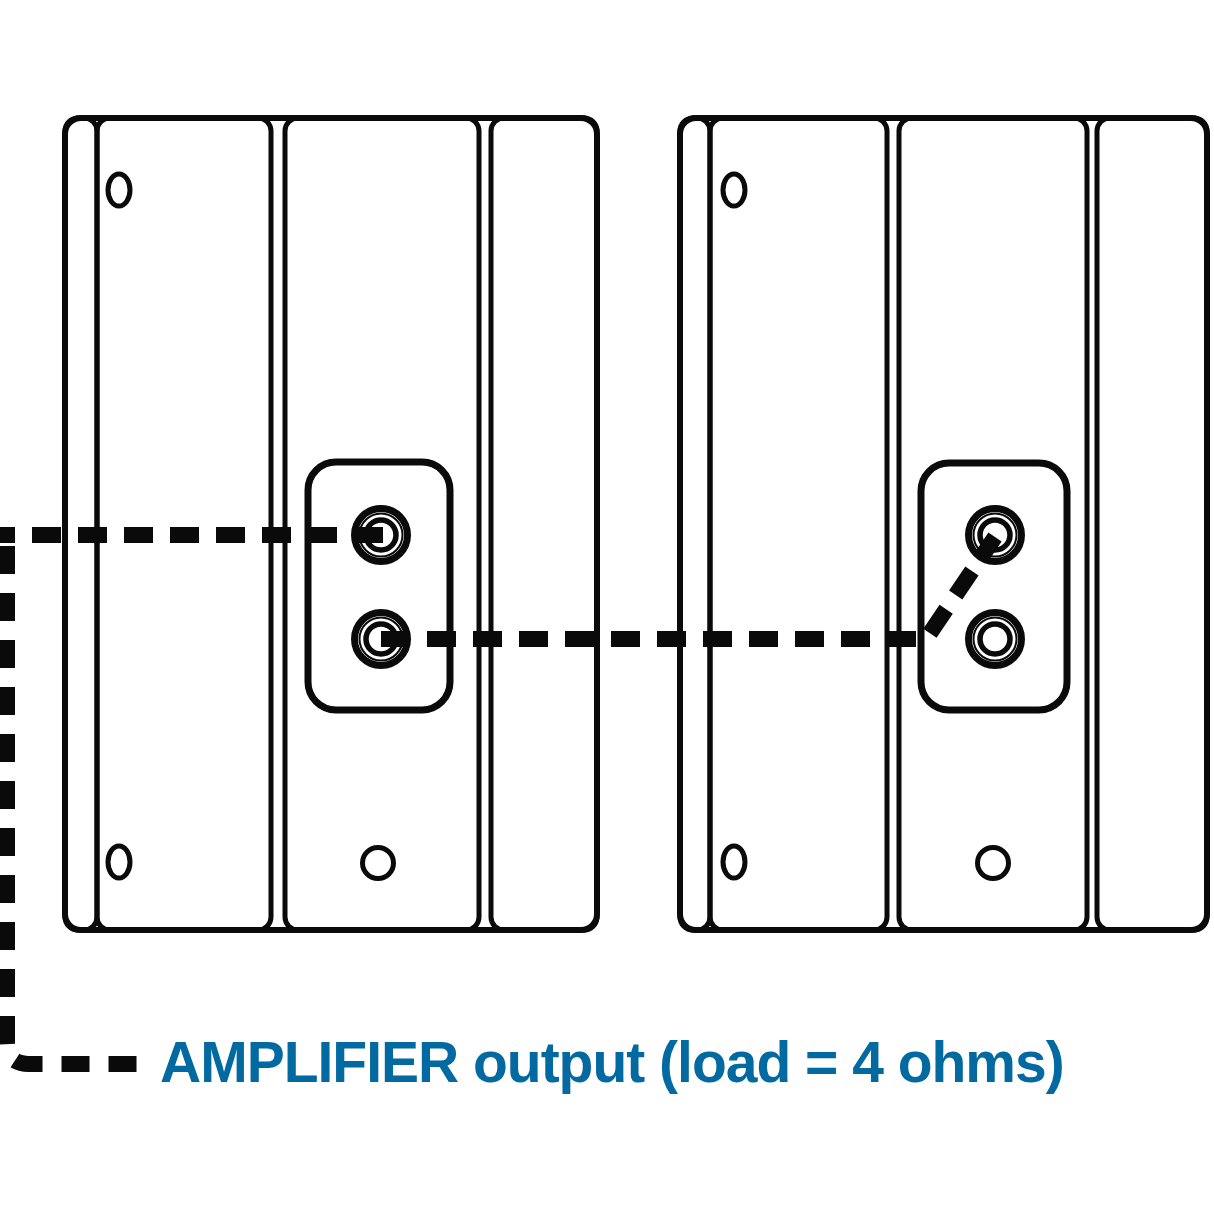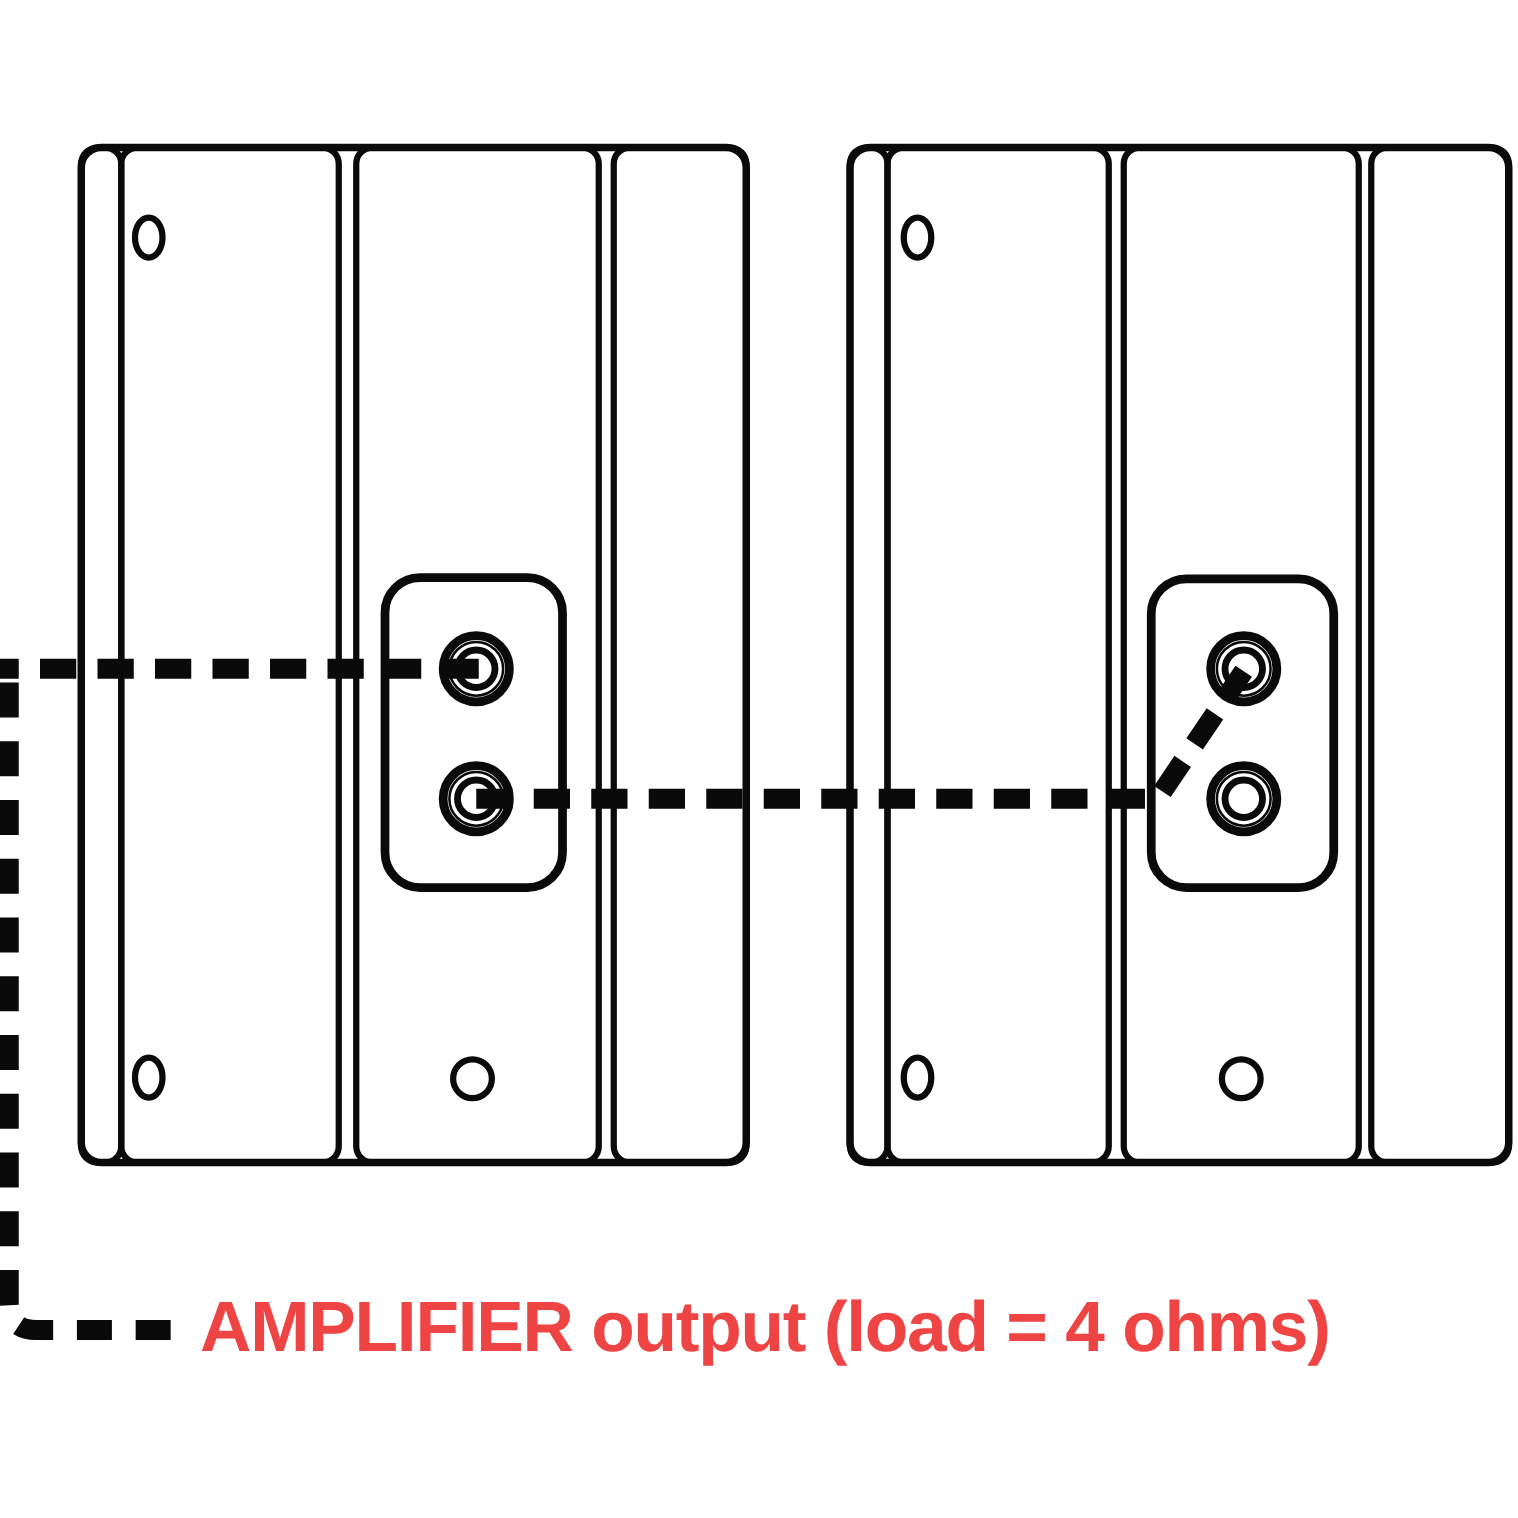--- a/index.html
+++ b/index.html
@@ -22,21 +22,21 @@
     width: 1214px;
     height: 1214px;
   }
   #amp-label {
     position: absolute;
     left: 160px;
     top: 1031px;
     font-size: 57px;
     font-weight: bold;
     letter-spacing: -1px;
-    color: #ef4444;
+    color: #0369a1;
     white-space: nowrap;
     line-height: 1.1;
   }
 </style>
 </head>
 <body>
 
 <div id="stage">
 
   <svg id="diagram-svg" viewBox="0 0 1214 1214">

